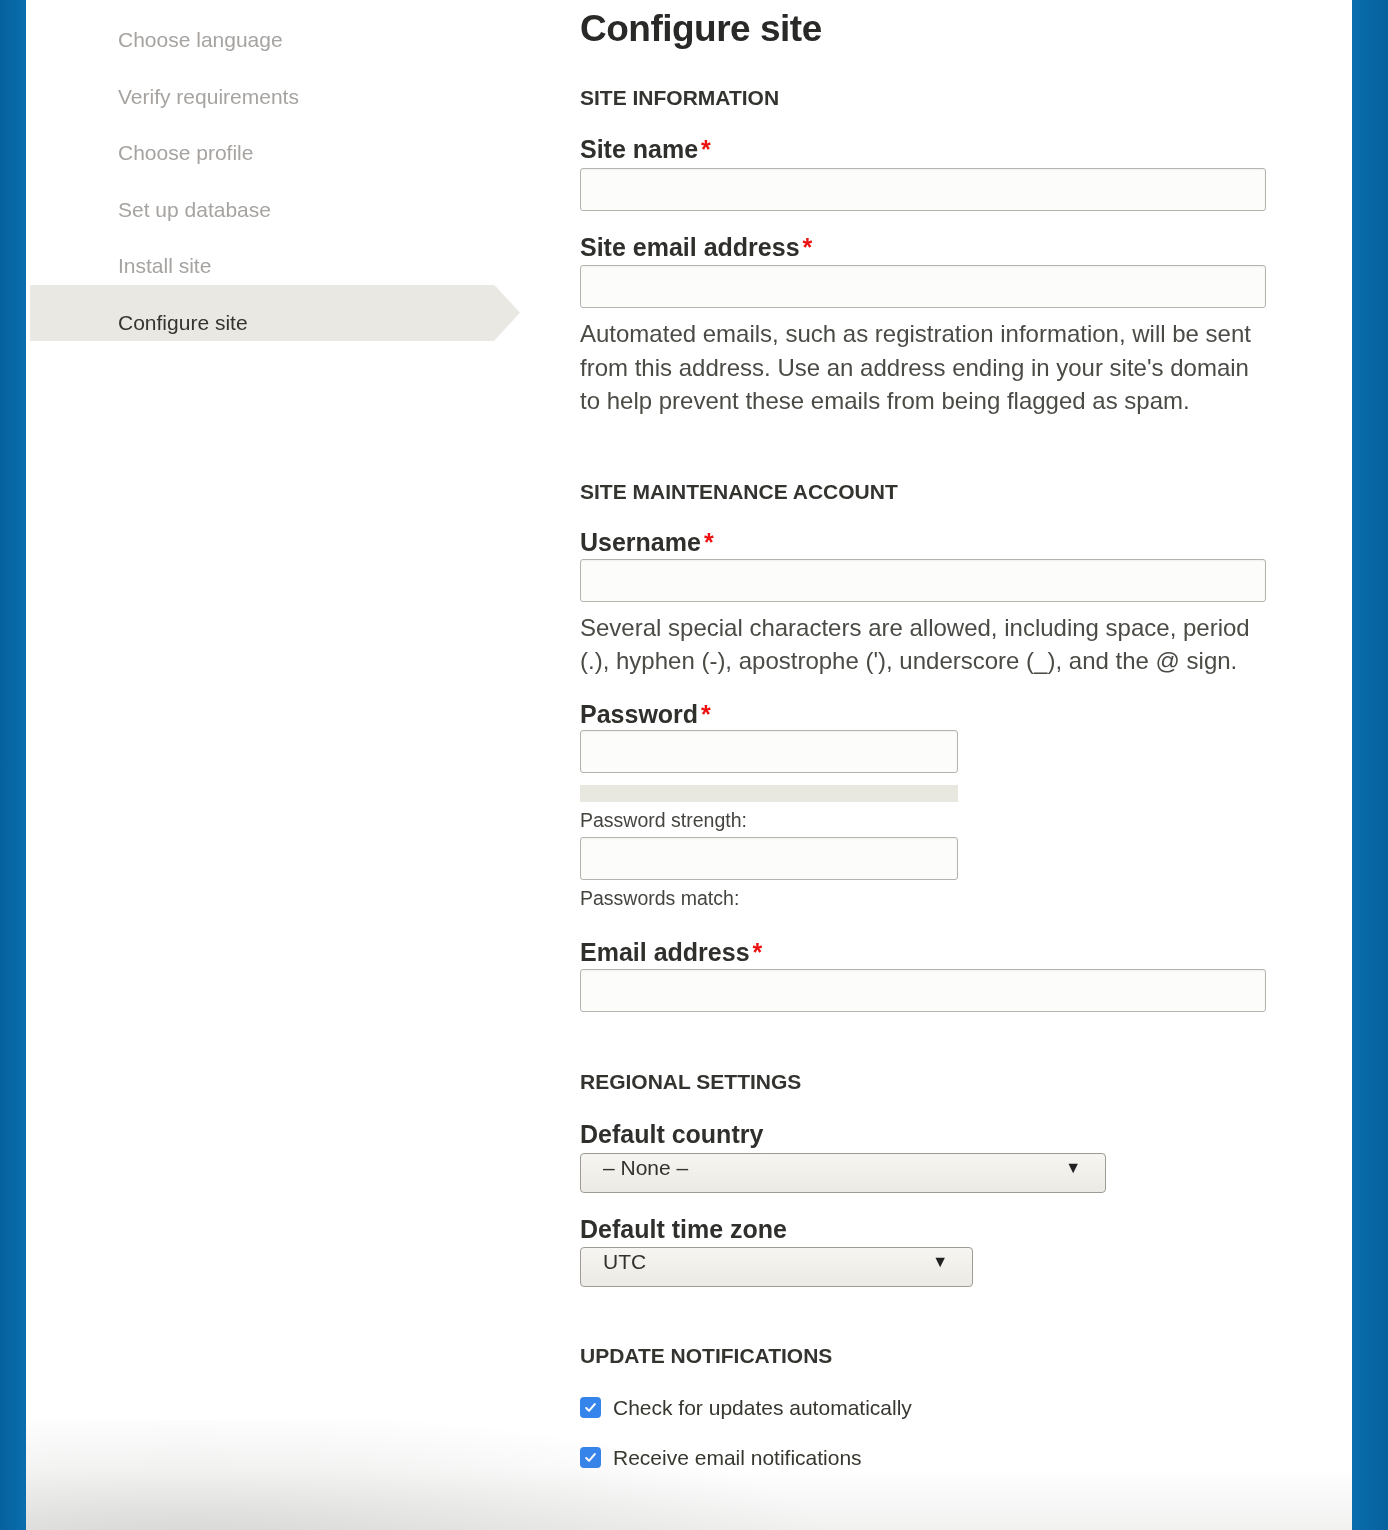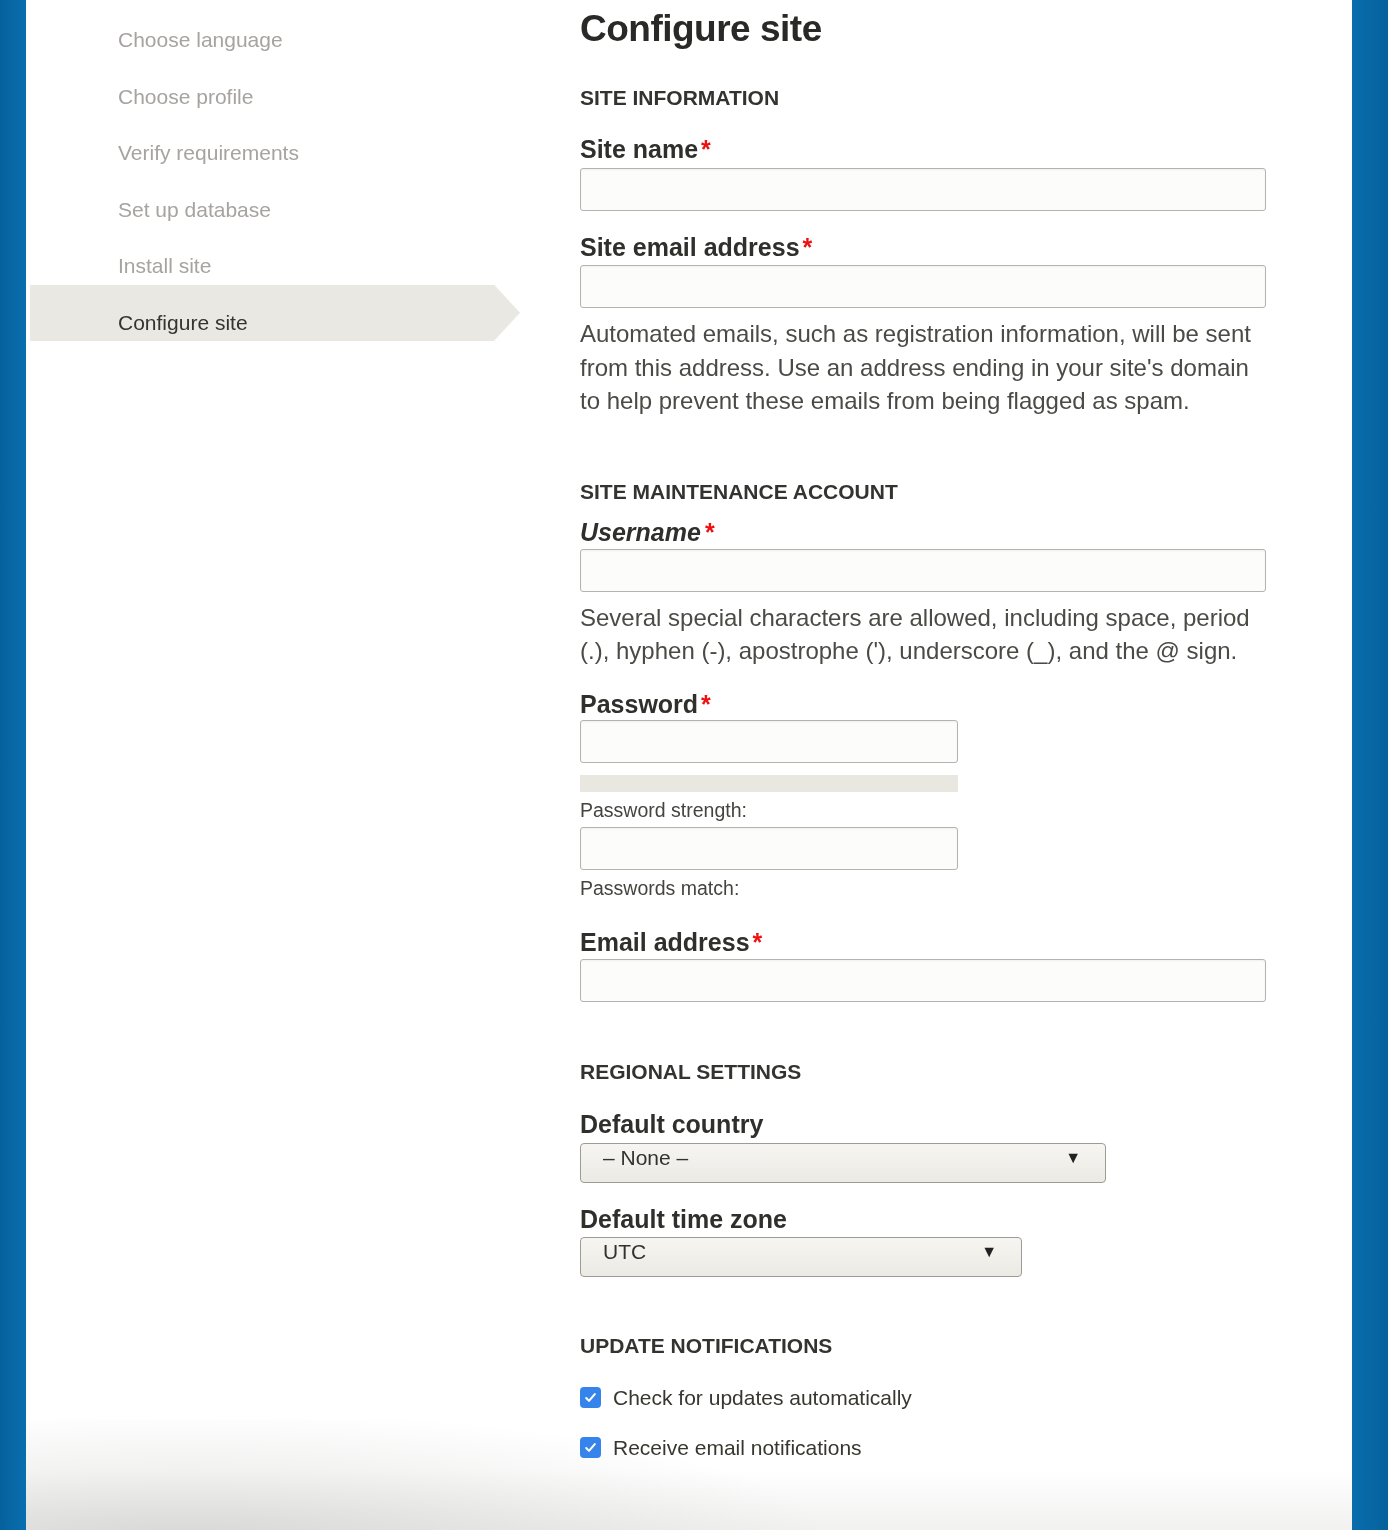--- a/index.html
+++ b/index.html
@@ -117,27 +117,27 @@
     background: linear-gradient(to bottom, #f6f5f1 0%, #eceae4 100%);
     display: flex;
     align-items: center;
     justify-content: space-between;
     padding: 0 24px 9px 22px;
     cursor: pointer;
   }
   .select-box .select-value { font-size: 21px; color: #33322e; }
   .select-box .select-arrow { font-size: 16px; color: #222; line-height: 1; }
   .select-country { width: 526px; }
-  .select-timezone { width: 442px; margin-top: 6px; }
+  .select-timezone { width: 393px; margin-top: 6px; }
 
   .m-label-1 { margin-top: 27px; }
   .m-input-1 { margin-top: 7px; }
   .m-label-2 { margin-top: 24px; }
   .m-input-2 { margin-top: 6px; }
-  .m-label-u { margin-top: 16px; font-style: italic; }
+  .m-label-u { margin-top: 26px; }
   .m-input-u { margin-top: 5px; }
   .m-label-p { margin-top: 24px; }
   .m-input-p { margin-top: 4px; }
   .m-note-s  { margin-top: 7px; }
   .m-label-c { margin-top: 28px; }
   .m-input-c { margin-top: 5px; }
   .m-label-e { margin-top: 30px; }
   .m-input-e { margin-top: 5px; }
   .m-label-dc{ margin-top: 28px; }
   .m-label-tz{ margin-top: 24px; }
@@ -170,24 +170,24 @@
 <body>
 
 <div class="card">
 
   <aside class="sidebar">
     <ol class="steps">
       <li class="step">
         <span class="step-label">Choose language</span>
       </li>
       <li class="step">
+        <span class="step-label">Verify requirements</span>
+      </li>
+      <li class="step">
         <span class="step-label">Choose profile</span>
-      </li>
-      <li class="step">
-        <span class="step-label">Verify requirements</span>
       </li>
       <li class="step">
         <span class="step-label">Set up database</span>
       </li>
       <li class="step">
         <span class="step-label">Install site</span>
       </li>
       <li class="step active">
         <span class="step-label">Configure site</span>
       </li>

